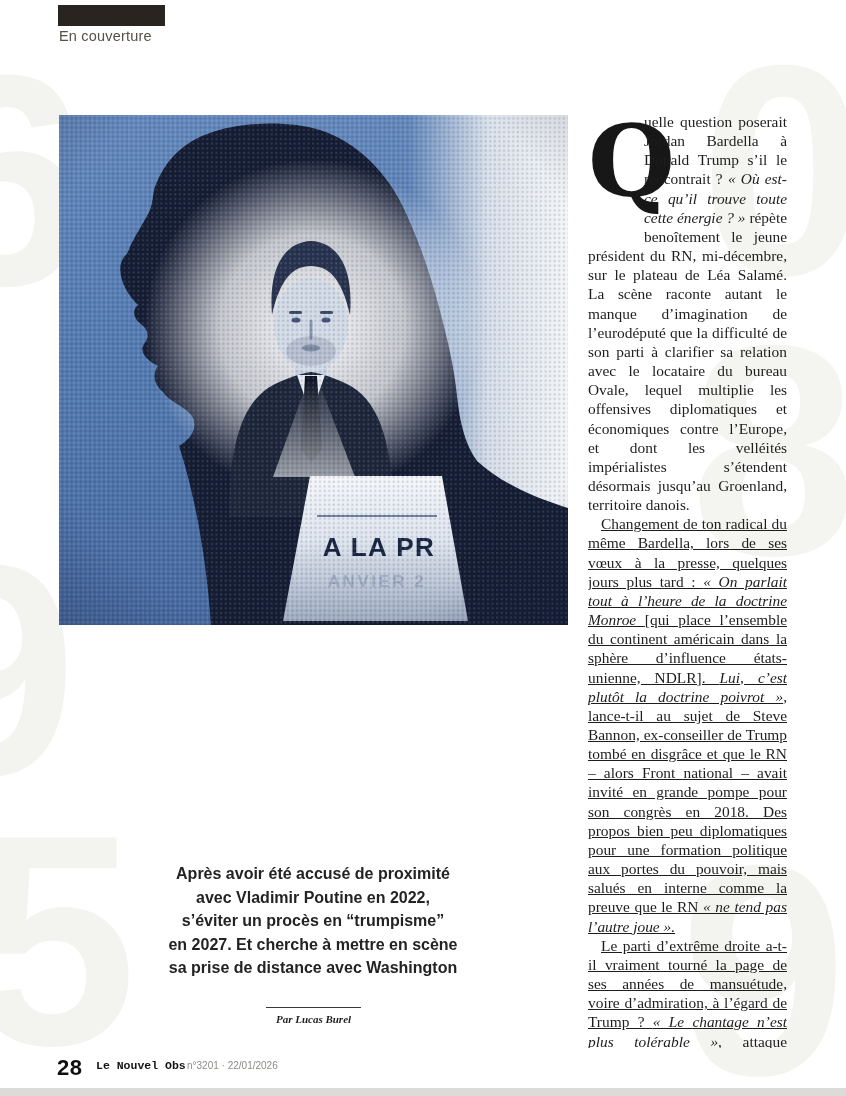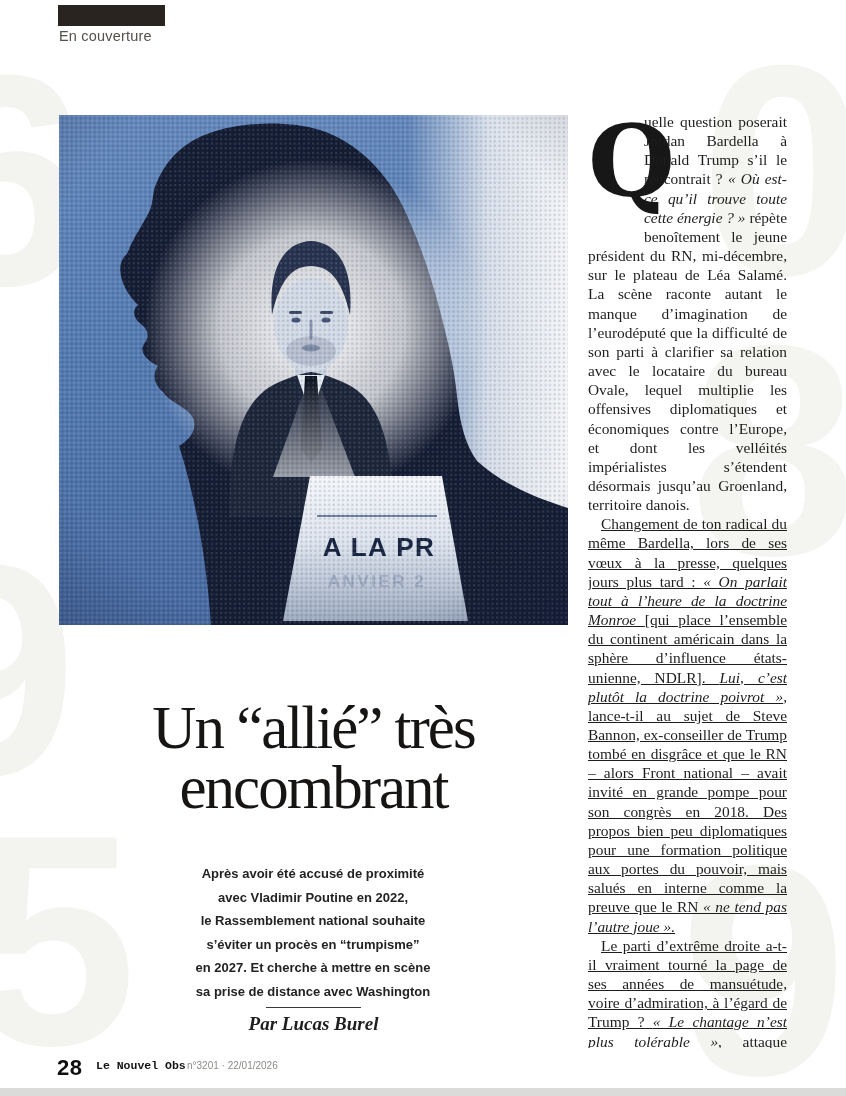--- a/index.html
+++ b/index.html
@@ -36,30 +36,30 @@
   
   .headline{
     position:absolute;left:40px;top:698px;width:547px;
     text-align:center;font-family:"Liberation Serif",serif;
     font-size:61px;line-height:60px;color:#171514;letter-spacing:-2px;
   }
 
   
   .standfirst{
     position:absolute;left:103px;top:862px;width:420px;
-    text-align:center;font-weight:bold;font-size:13px;line-height:23.5px;
+    text-align:center;font-weight:bold;font-size:16px;line-height:23.5px;
     color:#232323;letter-spacing:0;
   }
 
   
   .byline-rule{position:absolute;left:266px;top:1007px;width:95px;border-top:1.5px solid #3a3a3a;}
   .byline{
     position:absolute;left:59px;top:1013px;width:509px;text-align:center;
     font-family:"Liberation Serif",serif;font-style:italic;font-weight:bold;
-    font-size:19px;color:#1e1e1e;
+    font-size:11px;color:#1e1e1e;
   }
 
   
   .article{
     position:absolute;left:588px;top:112px;width:199px;height:936px;overflow:hidden;
     font-family:"Liberation Serif",serif;font-size:15.4px;line-height:19.15px;
     color:#1d1d1d;text-align:justify;
   }
   .article p{margin:0;}
   .article p + p{text-indent:13px;text-decoration:underline;}
@@ -186,29 +186,24 @@
         <line x1="258" y1="401" x2="378" y2="401" stroke="#6a7898" stroke-width="1.8"></line>
         <text x="320" y="441" text-anchor="middle" font-family="Liberation Sans, sans-serif" font-weight="bold" font-size="26" letter-spacing="1.5" fill="#16233f">A LA PR</text>
         <text x="318" y="472" text-anchor="middle" font-family="Liberation Sans, sans-serif" font-weight="bold" font-size="17" letter-spacing="2.5" fill="#96a2bc" opacity="0.85">ANVIER 2</text>
       </g>
 
       <rect x="0" y="0" width="509" height="510" fill="url(#dots)"></rect>
       <rect x="0" y="0" width="509" height="510" fill="url(#vign)"></rect>
     </svg>
   </div>
 
-  <div class="headline">
-    <div>Un “allié” très</div>
-    <div>encombrant</div>
-  </div>
 
   <div class="standfirst" id="standfirst">
       <div>Après avoir été accusé de proximité</div>
       <div>avec Vladimir Poutine en 2022,</div>
-      <div>le Rassemblement national souhaite</div>
       <div>s’éviter un procès en “trumpisme”</div>
       <div>en 2027. Et cherche à mettre en scène</div>
       <div>sa prise de distance avec Washington</div>
     </div>
 
   <div class="byline-rule"></div>
   <div class="byline">Par Lucas Burel</div>
 
   <div class="article" id="article">
       <p><span class="dropcap">Q</span><span>uelle question poserait Jordan Bardella à Donald Trump s’il le rencontrait ? </span><em>« Où est-ce qu’il trouve toute cette énergie ? »</em><span> répète benoîtement le jeune président du RN, mi-décembre, sur le plateau de Léa Salamé. La scène raconte autant le manque d’imagination de l’eurodéputé que la difficulté de son parti à clarifier sa relation avec le locataire du bureau Ovale, lequel multiplie les offensives diplomatiques et économiques contre l’Europe, et dont les velléités impérialistes s’étendent désormais jusqu’au Groenland, territoire danois.</span></p>

